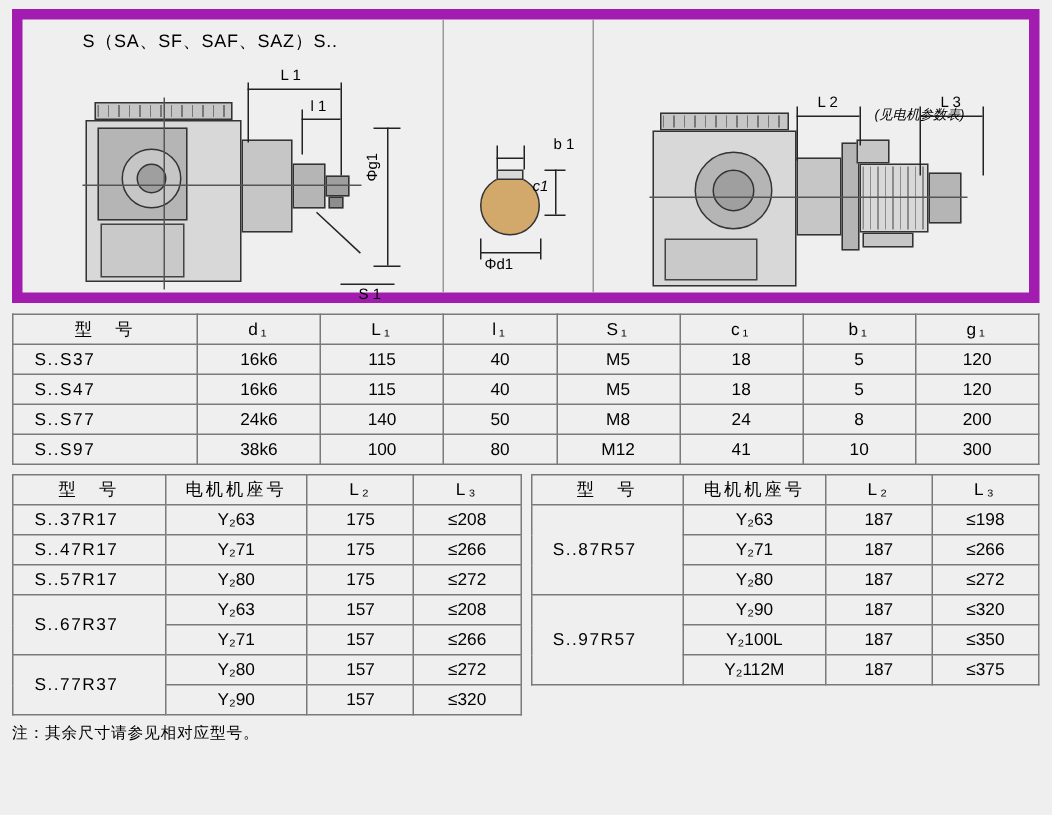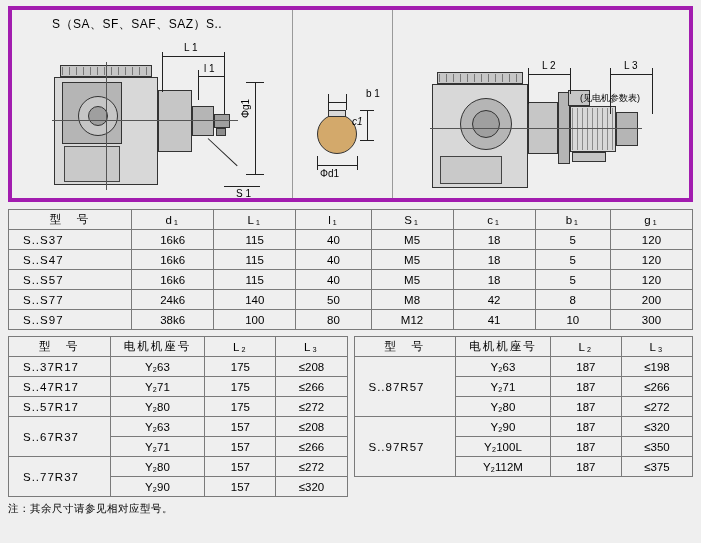--- a/index.html
+++ b/index.html
@@ -10,21 +10,21 @@
     font-size:11px;
     color:#000;
     overflow:hidden;
   }
   .page{position:relative;width:701px;height:543px;box-sizing:border-box;padding:6px 8px 0 8px;}
 
   
   .diagram-band{
     position:relative;
     height:196px;
-    border:4px solid #a21caf;
+    border:7px solid #a21caf;
     background:#efefef;
     box-sizing:border-box;
   }
   .diag-title{
     position:absolute;
     font-size:12px;
     letter-spacing:.5px;
     white-space:nowrap;
   }
   .t-left{left:40px;top:6px;}
@@ -167,21 +167,21 @@
       <div class="ln lnh" style="left:516px;top:64px;width:42px;"></div>
       <div class="ln lnv" style="left:516px;top:58px;height:36px;"></div>
       <div class="ln lnv" style="left:558px;top:58px;height:26px;"></div>
       <div class="dim" style="left:530px;top:50px;">L 2</div>
 
       <div class="ln lnh" style="left:598px;top:64px;width:42px;"></div>
       <div class="ln lnv" style="left:598px;top:58px;height:46px;"></div>
       <div class="ln lnv" style="left:640px;top:58px;height:46px;"></div>
       <div class="dim" style="left:612px;top:50px;">L 3</div>
 
-      <div class="dim" style="left:568px;top:82px;font-size:9px;">(见电机参数表)</div>
+      <div class="dim" style="left:568px;top:57px;font-size:9px;font-style:italic;">(见电机参数表)</div>
     </div>
 
   </div>
 
   <div class="main-table-wrap">
     <table class="t">
       <colgroup>
         <col style="width:18%">
           <col style="width:12%">
           <col style="width:12%">
@@ -218,36 +218,26 @@
           <td class="left">S..S47</td>
           <td>16k6</td>
           <td>115</td>
           <td>40</td>
           <td>M5</td>
           <td>18</td>
           <td>5</td>
           <td>120</td>
         </tr>
         <tr>
-          <td class="left">S..S57</td>
-          <td>16k6</td>
-          <td>115</td>
-          <td>40</td>
-          <td>M5</td>
-          <td>18</td>
-          <td>5</td>
-          <td>120</td>
-        </tr>
-        <tr>
           <td class="left">S..S77</td>
           <td>24k6</td>
           <td>140</td>
           <td>50</td>
           <td>M8</td>
-          <td>42</td>
+          <td>24</td>
           <td>8</td>
           <td>200</td>
         </tr>
         <tr>
           <td class="left">S..S97</td>
           <td>38k6</td>
           <td>100</td>
           <td>80</td>
           <td>M12</td>
           <td>41</td>

